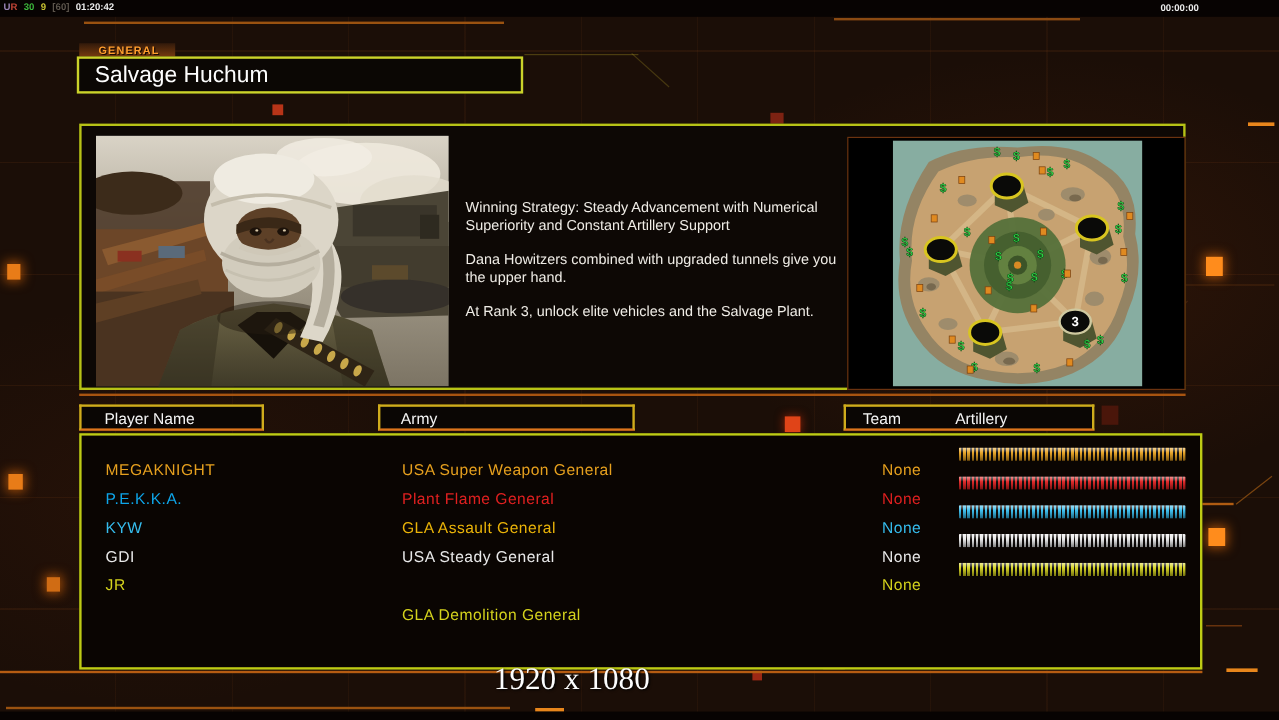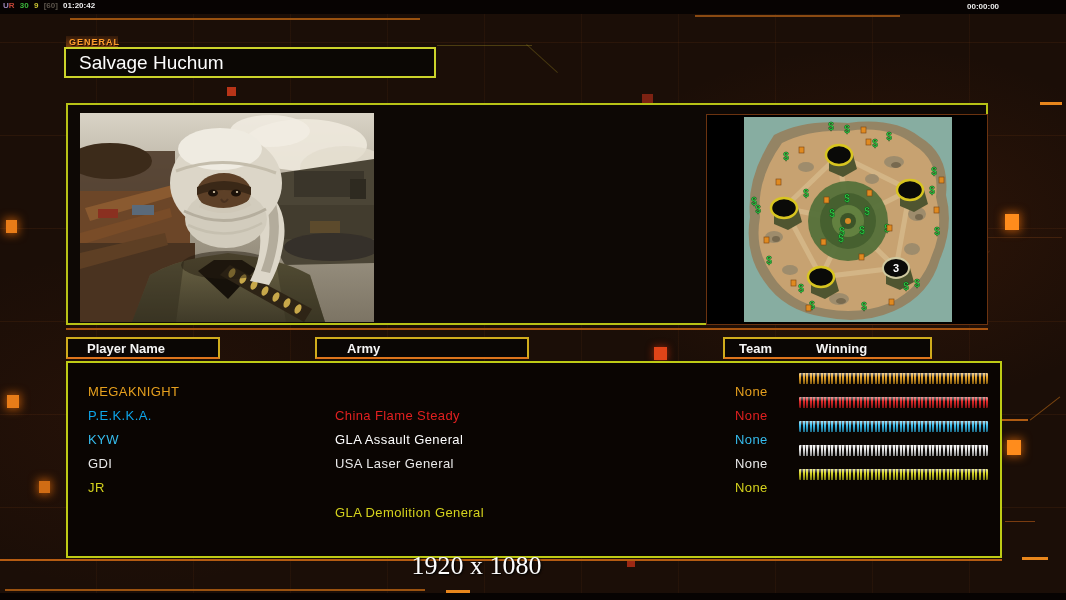--- a/index.html
+++ b/index.html
@@ -39,21 +39,21 @@
   .session-timer { position:absolute; left:967px; top:2px; font-size:8px; font-weight:bold; color:#ececec; }
 
   
   .cl { position:absolute; z-index:1; }
   .sq { position:absolute; z-index:1; }
   .glow { box-shadow:0 0 9px 2px rgba(255,120,10,.55); }
   .glow-red { box-shadow:0 0 7px 1px rgba(220,50,10,.5); }
 
   
   .general-tab {
-    left:66px; top:36px; width:52px; height:12px;
+    left:66px; top:36px; width:80px; height:12px;
     background:linear-gradient(180deg,#31190a 0%, #5e2f0d 60%, #7a3c10 100%);
     color:#ff9e2e; font-size:9px; font-weight:bold; letter-spacing:1px;
     line-height:12px; padding-left:3px; text-shadow:1px 1px 0 #1a0a02;text-align:center;
   }
   .title-box {
     left:64px; top:47px; width:372px; height:31px;
     background:#0b0704; border:2px solid #ccd32a;
     line-height:27px; padding-left:13px; font-size:19px; color:#fdfdfd;
   }
 
@@ -69,25 +69,25 @@
   .map-panel {
     position:absolute; left:638px; top:9px; width:282px; height:211px;
     background:#000; border:1px solid #6b3310;
   }
   .minimap { position:absolute; left:37px; top:2px; }
 
   
   .hdr-box {
     position:absolute; top:337px; height:22px; z-index:2;
     background:#0a0604; border:2px solid #d0ac1c; border-bottom-color:#dd741c;
-    font-size:13px; font-weight:bold; color:#f4f4f4; line-height:20px;
+    font-size:13px; font-weight:normal; color:#f4f4f4; line-height:20px;
   }
   .hdr-player { left:66px; width:154px; padding-left:19px; }
-  .hdr-army  { left:315px; width:214px; padding-left:30px; }
-  .hdr-team  { left:703px; width:209px;margin-left:20px; }
+  .hdr-army  { left:315px; width:214px; padding-left:17px; }
+  .hdr-team  { left:703px; width:209px; }
   .hdr-team .t-team { position:absolute; left:14px; }
   .hdr-team .t-prog { position:absolute; left:91px; }
 
   
   .player-list {
     left:66px; top:361px; width:936px; height:197px;
     background:#0a0502; border:2px solid #becb15;
   }
   .list-underline { position:absolute; left:0; top:559px; width:1002px; height:2px; background:#b65c12; z-index:2; }
   .prow { position:relative; height:24px; margin-top:0; }
@@ -223,20 +223,25 @@
       <path d="M117,74 Q144,62 171,74 L171,82 Q144,72 117,82 Z" fill="#3a2817"></path>
       <ellipse cx="133" cy="80" rx="5" ry="3.5" fill="#1c120a"></ellipse>
       <ellipse cx="156" cy="80" rx="5" ry="3.5" fill="#1c120a"></ellipse>
       <ellipse cx="134" cy="79" rx="1.2" ry="1" fill="#d8c8a8"></ellipse>
       <ellipse cx="157" cy="79" rx="1.2" ry="1" fill="#d8c8a8"></ellipse>
       <path d="M141,86 Q144,92 148,86" stroke="#4a3220" stroke-width="2" fill="none"></path>
       <path d="M120,92 Q146,104 170,90" stroke="#cfc8b8" stroke-width="5" fill="none"></path>
     </svg>
   </div>
 
+  <div class="briefing">
+      <p>Winning Strategy: Steady Advancement with Numerical Superiority and Constant Artillery Support</p>
+      <p>Dana Howitzers combined with upgraded tunnels give you the upper hand.</p>
+      <p>At Rank 3, unlock elite vehicles and the Salvage Plant.</p>
+    </div>
 
   <div class="map-panel">
     <svg class="minimap" width="208" height="205" viewBox="0 0 208 205">
       <rect width="208" height="205" fill="#87ada1"></rect>
 
       <path d="M30,18 Q60,2 104,6 Q150,0 176,20 Q206,38 202,78 Q210,110 196,142 Q186,178 150,194 Q118,208 80,200 Q40,194 20,164 Q0,136 6,100 Q2,60 30,18 Z" fill="#948464"></path>
       <path d="M38,26 Q66,12 104,14 Q146,8 170,28 Q196,44 192,80 Q200,110 188,138 Q178,170 146,186 Q116,198 82,192 Q46,186 28,158 Q10,132 16,100 Q12,62 38,26 Z" fill="#c7a271"></path>
 
       <g stroke="#dcc394" stroke-width="5" opacity=".6" fill="none">
         <path d="M95,38 L166,73 L152,151 L77,160 L40,91 Z"></path>
@@ -323,44 +328,45 @@
         </g>
     </svg>
   </div>
 </div>
 <div class="info-underline"></div>
 
 <div class="hdr-box hdr-player"><span>Player Name</span></div>
 <div class="hdr-box hdr-army"><span>Army</span></div>
 <div class="hdr-box hdr-team">
   <span class="t-team">Team</span>
-  <span class="t-prog">Winning</span>
+  <span class="t-prog">Artillery</span>
 </div>
 
 <div class="panelz player-list">
     <div class="prow">
     <span class="c-name" style="color: rgb(230, 160, 30);">MEGAKNIGHT</span>
+    <span class="c-army" style="color: rgb(230, 160, 30);">USA Super Weapon General</span>
     <span class="c-team" style="color: rgb(230, 160, 30);">None</span>
     <div class="pbar" style="width: 189px; background-image: linear-gradient(rgba(255, 255, 255, 0.55) 0%, rgba(255, 255, 255, 0.05) 40%, rgba(0, 0, 0, 0.42) 95%), repeating-linear-gradient(90deg, rgb(230, 160, 30) 0px, rgb(230, 160, 30) 2px, rgba(8, 4, 2, 0.92) 2px, rgba(8, 4, 2, 0.92) 3.6px);"></div>
   </div>
     <div class="prow">
     <span class="c-name" style="color: #0ea5e9;">P.E.K.K.A.</span>
-    <span class="c-army" style="color: rgb(224, 32, 32);">China Flame Steady</span>
+    <span class="c-army" style="color: rgb(224, 32, 32);">Plant Flame General</span>
     <span class="c-team" style="color: rgb(224, 32, 32);">None</span>
     <div class="pbar" style="width: 189px; background-image: linear-gradient(rgba(255, 255, 255, 0.55) 0%, rgba(255, 255, 255, 0.05) 40%, rgba(0, 0, 0, 0.42) 95%), repeating-linear-gradient(90deg, rgb(224, 32, 32) 0px, rgb(224, 32, 32) 2px, rgba(8, 4, 2, 0.92) 2px, rgba(8, 4, 2, 0.92) 3.6px);"></div>
   </div>
     <div class="prow">
     <span class="c-name" style="color: rgb(54, 189, 238); text-align: right;">KYW</span>
-    <span class="c-army" style="color: #ffffff;">GLA Assault General</span>
+    <span class="c-army" style="color: #eab308;">GLA Assault General</span>
     <span class="c-team" style="color: rgb(54, 189, 238);">None</span>
     <div class="pbar" style="width: 189px; background-image: linear-gradient(rgba(255, 255, 255, 0.55) 0%, rgba(255, 255, 255, 0.05) 40%, rgba(0, 0, 0, 0.42) 95%), repeating-linear-gradient(90deg, rgb(54, 189, 238) 0px, rgb(54, 189, 238) 2px, rgba(8, 4, 2, 0.92) 2px, rgba(8, 4, 2, 0.92) 3.6px);"></div>
   </div>
     <div class="prow">
     <span class="c-name" style="color: rgb(233, 233, 233);">GDI</span>
-    <span class="c-army" style="color: rgb(233, 233, 233);">USA Laser General</span>
+    <span class="c-army" style="color: rgb(233, 233, 233);">USA Steady General</span>
     <span class="c-team" style="color: rgb(233, 233, 233);">None</span>
     <div class="pbar" style="width: 189px; background-image: linear-gradient(rgba(255, 255, 255, 0.55) 0%, rgba(255, 255, 255, 0.05) 40%, rgba(0, 0, 0, 0.42) 95%), repeating-linear-gradient(90deg, rgb(233, 233, 233) 0px, rgb(233, 233, 233) 2px, rgba(8, 4, 2, 0.92) 2px, rgba(8, 4, 2, 0.92) 3.6px);"></div>
   </div>
     <div class="prow">
     <span class="c-name" style="color: rgb(213, 211, 29);">JR</span>
     <span class="c-army" style="color: rgb(213, 211, 29); margin-top: 25px;">GLA Demolition General</span>
     <span class="c-team" style="color: rgb(213, 211, 29);">None</span>
     <div class="pbar" style="width: 189px; background-image: linear-gradient(rgba(255, 255, 255, 0.55) 0%, rgba(255, 255, 255, 0.05) 40%, rgba(0, 0, 0, 0.42) 95%), repeating-linear-gradient(90deg, rgb(213, 211, 29) 0px, rgb(213, 211, 29) 2px, rgba(8, 4, 2, 0.92) 2px, rgba(8, 4, 2, 0.92) 3.6px);"></div>
   </div>
   </div>

